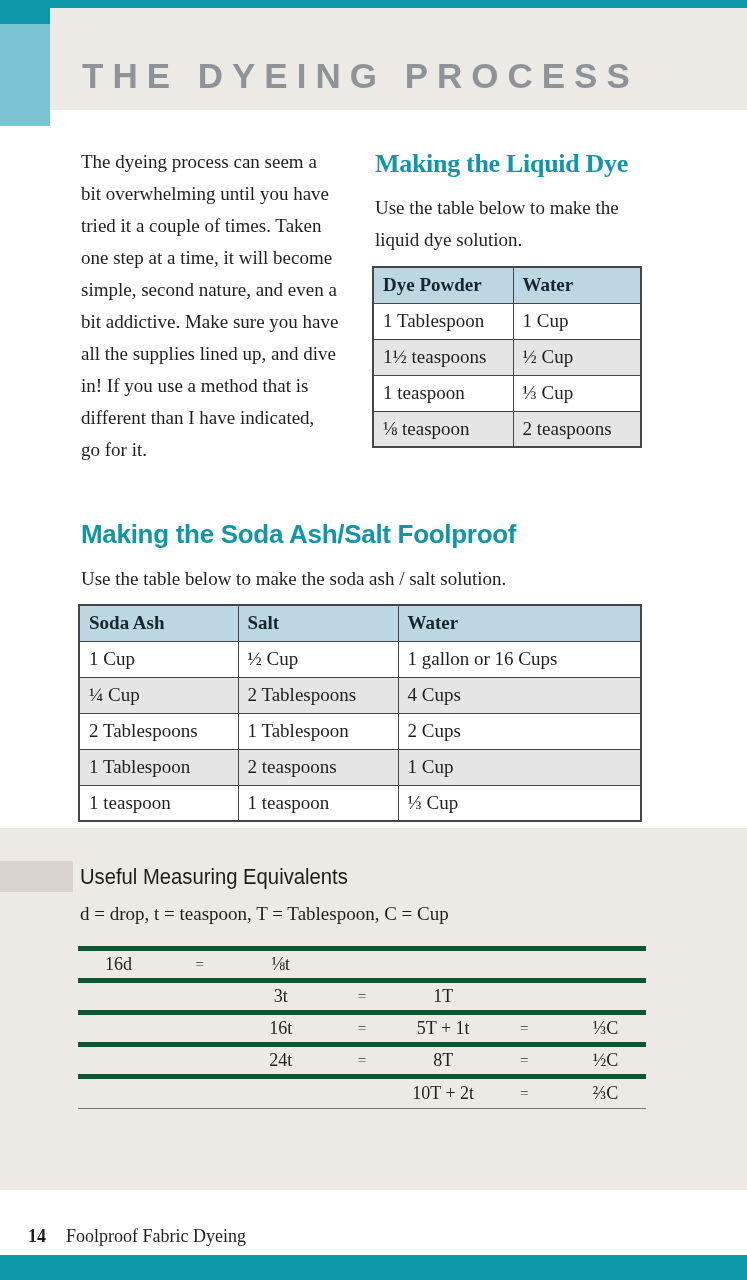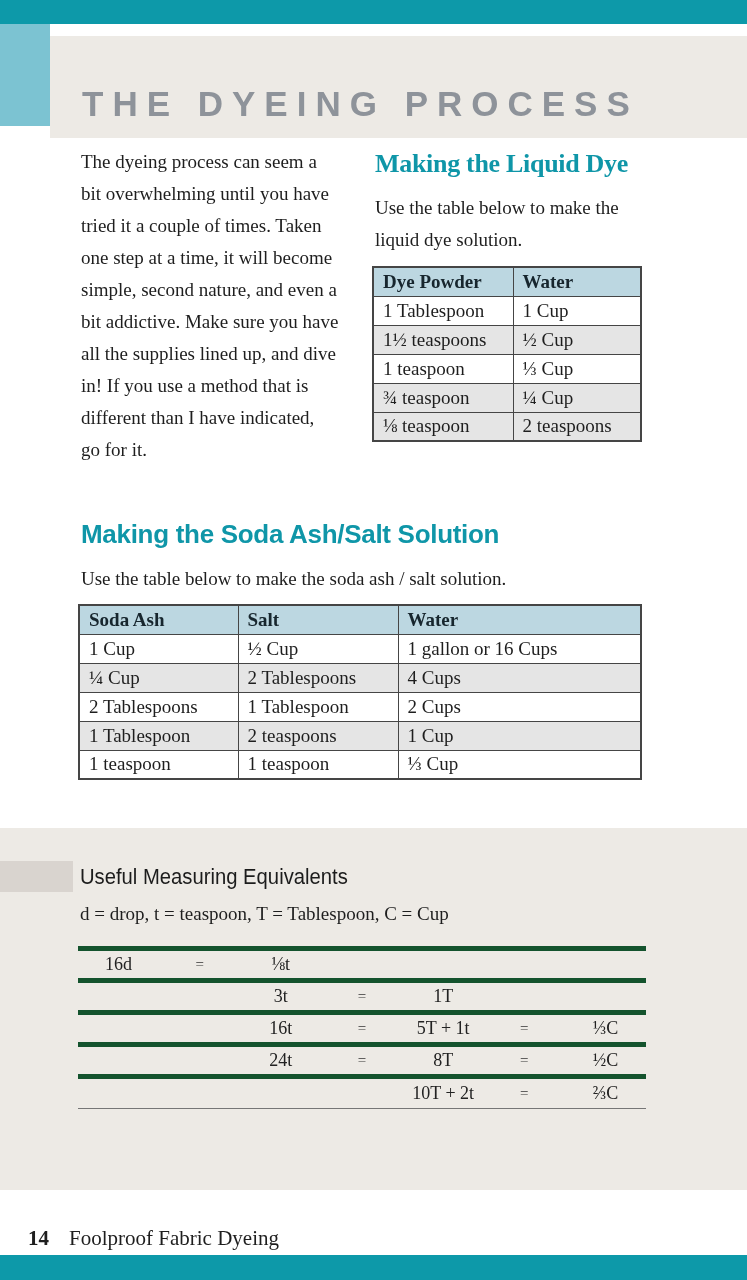--- a/index.html
+++ b/index.html
@@ -12,21 +12,21 @@
     overflow: hidden;
   }
   .abs { position: absolute; }
 
   
   .top-bar    { left:0; top:0; width:747px; height:24px; background:#0d99a9; }
   .bottom-bar { left:0; top:1255px; width:747px; height:25px; background:#0d99a9; }
   .corner-square { left:0; top:24px; width:50px; height:102px; background:#7cc3d2; }
 
   
-  .title-band { left:50px; top:36px; width:697px; height:102px; background:#edeae5; }
+  .title-band { left:50px; top:8px; width:697px; height:102px; background:#edeae5; }
   .page-title {
     position:absolute; left:32px; top:48px;
     font-family:"Liberation Sans", sans-serif;
     font-size:35px; font-weight:700; letter-spacing:9px;
     color:#8e939a;
   }
 
   
   .intro {
     left:81px; top:146px; width:300px;
@@ -50,21 +50,21 @@
   table.data {
     border-collapse:collapse;
     border:2px solid #454545;
     font-size:19px;
     table-layout:fixed;
   }
   table.data th, table.data td {
     border:1px solid #454545;
     text-align:left;
     padding:2px 4px 2px 9px;
-    height:29px;
+    height:36px;
     overflow:hidden;
     white-space:nowrap;
   }
   table.data th {
     background:#bcd7e1;
     font-weight:700;
     color:#17262e;
   }
   table.data tr.alt td { background:#e5e5e5; }
 
@@ -90,21 +90,21 @@
   }
   .equiv-table td {
     border-top:5px solid #14532d;
     height:32px; text-align:center;
     padding:0; white-space:nowrap;
   }
   .equiv-table tr:last-child td { border-bottom:1px solid #767676; }
   .equiv-table td.eq { font-size:15px; color:#333; }
 
   
-  .footer { left:28px; top:1226px; display:flex; align-items:flex-start; gap:20px; font-size:21px; }
+  .footer { left:28px; top:1226px; display:flex; align-items:flex-start; gap:20px; font-size:18px; }
   .footer .page-number { font-weight:700; }
 </style>
 </head>
 <body>
 
 <div class="abs top-bar"></div>
 <div class="abs corner-square"></div>
 
 <div class="abs title-band">
   <h1 class="page-title">THE DYEING PROCESS</h1>
@@ -141,31 +141,27 @@
   </tr>
   <tr class="alt">
     <td>1½ teaspoons</td>
     <td>½ Cup</td>
   </tr>
   <tr>
     <td>1 teaspoon</td>
     <td>⅓ Cup</td>
   </tr>
   <tr class="alt">
-    <td>¾ teaspoon</td>
-    <td>¼ Cup</td>
-  </tr>
-  <tr class="alt">
     <td>⅛ teaspoon</td>
     <td>2 teaspoons</td>
   </tr>
 </tbody>
   </table>
 
-<h2 class="abs teal-heading soda-heading">Making the Soda Ash/Salt Solution</h2>
+<h2 class="abs teal-heading soda-heading">Making the Soda Ash/Salt Foolproof</h2>
 <p class="abs sub-text soda-sub">Use the table below to make the soda ash / salt solution.</p>
 
 <table class="abs data soda-table">
   <colgroup>
       <col style="width:159px">
       <col style="width:160px">
       <col style="width:243px">
     </colgroup>
   <tbody>
       <tr>

